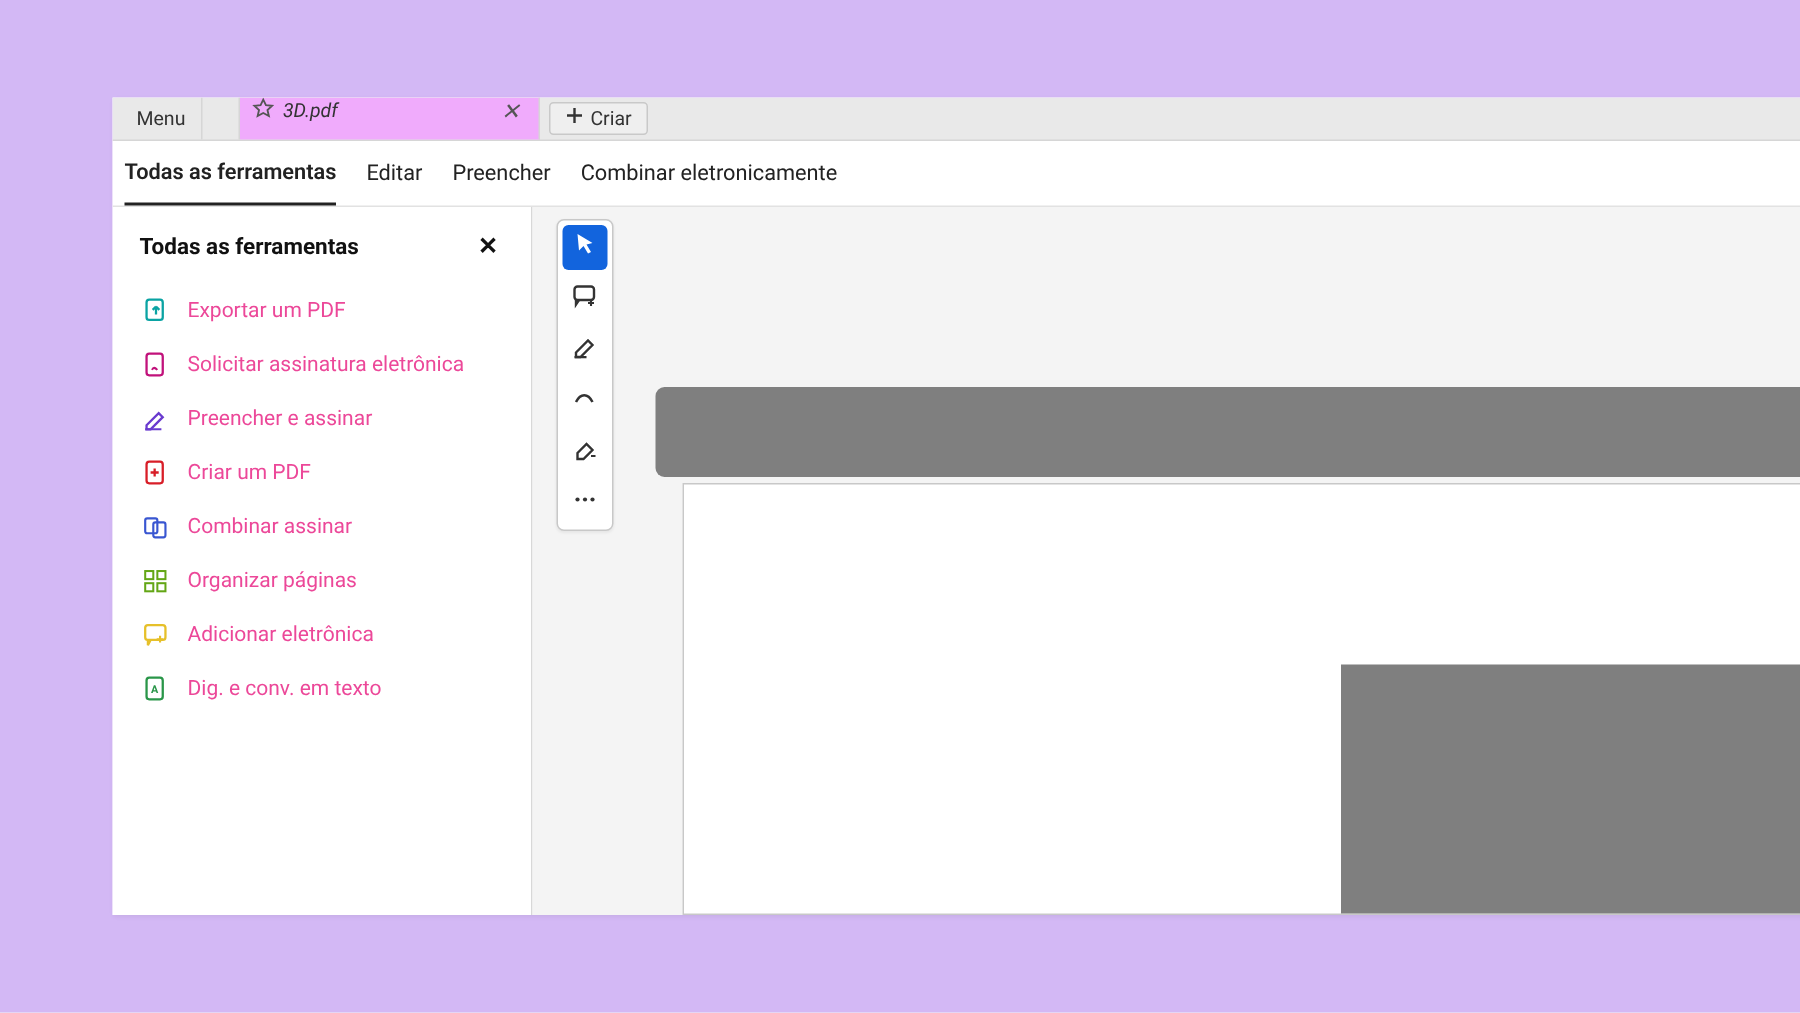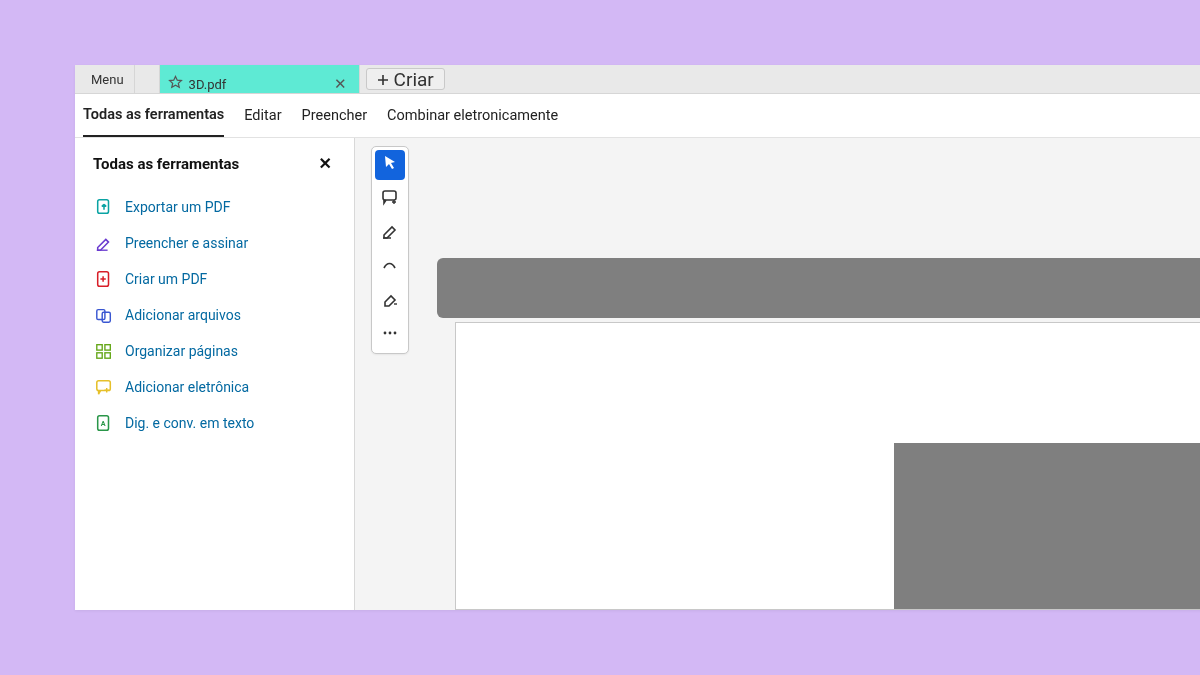--- a/index.html
+++ b/index.html
@@ -36,42 +36,43 @@
     align-items: center;
     padding: 0 10px;
     border-right: 1px solid #d6d6d6;
     font-size: 13px;
     color: #333;
     gap: 6px;
   }
   .tb-home { padding: 0 12px; }
   .tab {
     display: flex;
-    align-items: flex-end;
-    background: #5eead4;
+    align-items: flex-start;
+    background: #f0abfc;
     border-right: 1px solid #d6d6d6;
     padding: 0 10px 0 8px;
     gap: 8px;
     font-size: 13px;
     color: #333;
     min-width: 200px;
     justify-content: space-between;
+    font-style: italic;
   }
   .tab-left { display: flex; align-items: center; gap: 6px; }
   .tab-close { font-size: 15px; color: #555; padding: 0 2px; }
   .newtab {
     display: flex;
     align-items: center;
     margin: 3px 0 3px 6px;
     padding: 0 10px;
     gap: 5px;
     background: #efefef;
     border: 1px solid #c9c9c9;
     border-radius: 3px;
-    font-size: 19px;
+    font-size: 13px;
     color: #333;
   }
   
   .menubar {
     height: 44px;
     border-bottom: 1px solid #e2e2e2;
     background: #fff;
     display: flex;
     align-items: center;
     padding: 0 8px;
@@ -107,21 +108,21 @@
     color: #111;
   }
   .close-x { font-size: 16px; font-weight: 700; padding: 2px 4px; }
   .tool-list { list-style: none; padding: 4px 6px; }
   .tool-list li {
     display: flex;
     align-items: center;
     gap: 12px;
     padding: 9px 14px;
     font-size: 14px;
-    color: #0369a1;
+    color: #ec4899;
     border-radius: 4px;
   }
   .tool-icon {
     width: 18px;
     height: 18px;
     display: flex;
     align-items: center;
     justify-content: center;
     flex-shrink: 0;
   }
@@ -254,20 +255,29 @@
             <svg viewBox="0 0 20 20">
                 <rect x="3" y="2" width="12" height="15" rx="2" fill="none" stroke="#0aa3a3" stroke-width="1.7"></rect>
                 <path d="M10 13v-6m0 0l-2.5 2.5M10 7l2.5 2.5" stroke="#0aa3a3" stroke-width="1.7" fill="none"></path>
               </svg>
           </span>
           <span>Exportar um PDF</span>
         </li>
         <li>
           <span class="tool-icon">
             <svg viewBox="0 0 20 20">
+                <rect x="3" y="2" width="12" height="16" rx="2" fill="none" stroke="#c1127b" stroke-width="1.7"></rect>
+                <path d="M7 14c1-2 2-2 4 0" stroke="#c1127b" stroke-width="1.5" fill="none"></path>
+              </svg>
+          </span>
+          <span>Solicitar assinatura eletrônica</span>
+        </li>
+        <li>
+          <span class="tool-icon">
+            <svg viewBox="0 0 20 20">
                 <path d="M3 15l9-9 3 3-9 9H3v-3z" fill="none" stroke="#6a3bcf" stroke-width="1.7"></path>
                 <path d="M2 18h12" stroke="#6a3bcf" stroke-width="1.5"></path>
               </svg>
           </span>
           <span>Preencher e assinar</span>
         </li>
         <li>
           <span class="tool-icon">
             <svg viewBox="0 0 20 20">
                 <rect x="3" y="2" width="12" height="16" rx="2" fill="none" stroke="#d81e28" stroke-width="1.7"></rect>
@@ -276,21 +286,21 @@
           </span>
           <span>Criar um PDF</span>
         </li>
         <li>
           <span class="tool-icon">
             <svg viewBox="0 0 20 20">
                 <rect x="2" y="4" width="9" height="11" rx="1.5" fill="none" stroke="#3956d1" stroke-width="1.6"></rect>
                 <rect x="8" y="7" width="9" height="11" rx="1.5" fill="none" stroke="#3956d1" stroke-width="1.6"></rect>
               </svg>
           </span>
-          <span>Adicionar arquivos</span>
+          <span>Combinar assinar</span>
         </li>
         <li>
           <span class="tool-icon">
             <svg viewBox="0 0 20 20">
                 <rect x="2" y="3" width="6" height="6" fill="none" stroke="#63a615" stroke-width="1.5"></rect>
                 <rect x="11" y="3" width="6" height="6" fill="none" stroke="#63a615" stroke-width="1.5"></rect>
                 <rect x="2" y="12" width="6" height="6" fill="none" stroke="#63a615" stroke-width="1.5"></rect>
                 <rect x="11" y="12" width="6" height="6" fill="none" stroke="#63a615" stroke-width="1.5"></rect>
               </svg>
           </span>

